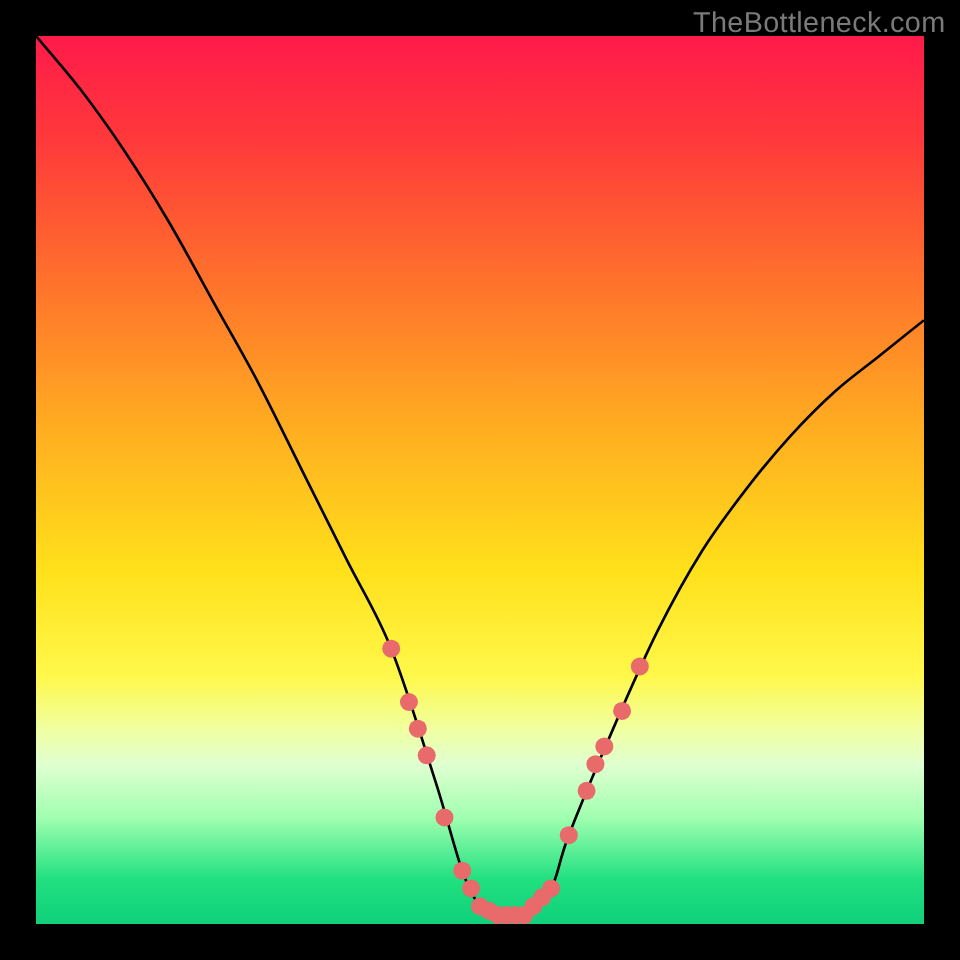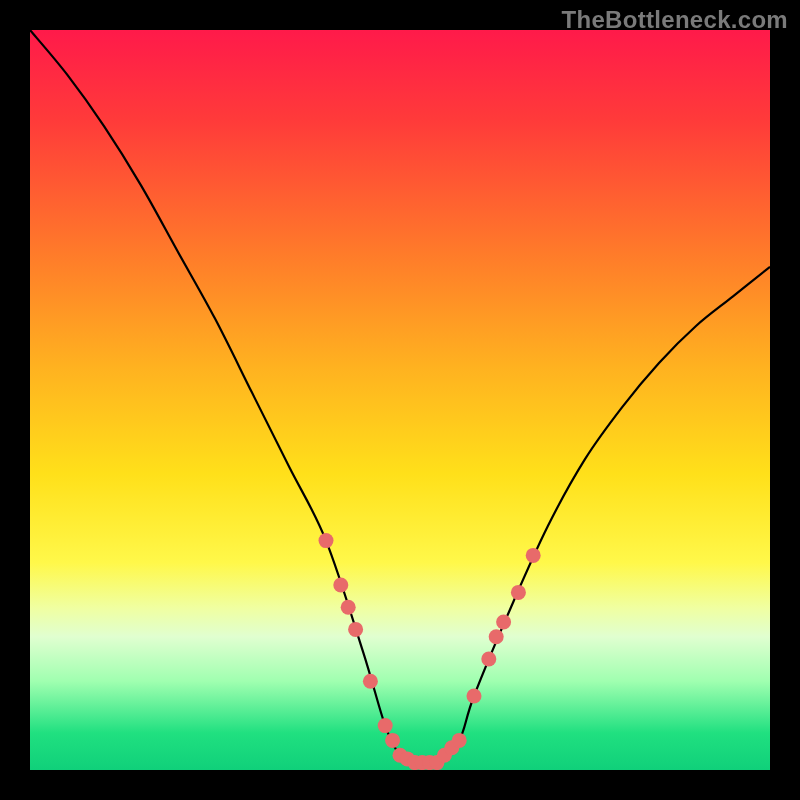--- a/index.html
+++ b/index.html
@@ -35,21 +35,21 @@
       #20e080 95%,
       #10d07a 100%
     );
   }
   .watermark {
     position: absolute;
     top: 6px;
     right: 12px;
     color: #7a7a7a;
     font-size: 24px;
-    font-weight: 700;
+    font-weight: 400;
     letter-spacing: 0.3px;
     z-index: 20;
   }
   svg.curve {
     position: absolute;
     left: 0;
     top: 0;
     width: 740px;
     height: 740px;
     z-index: 10;

